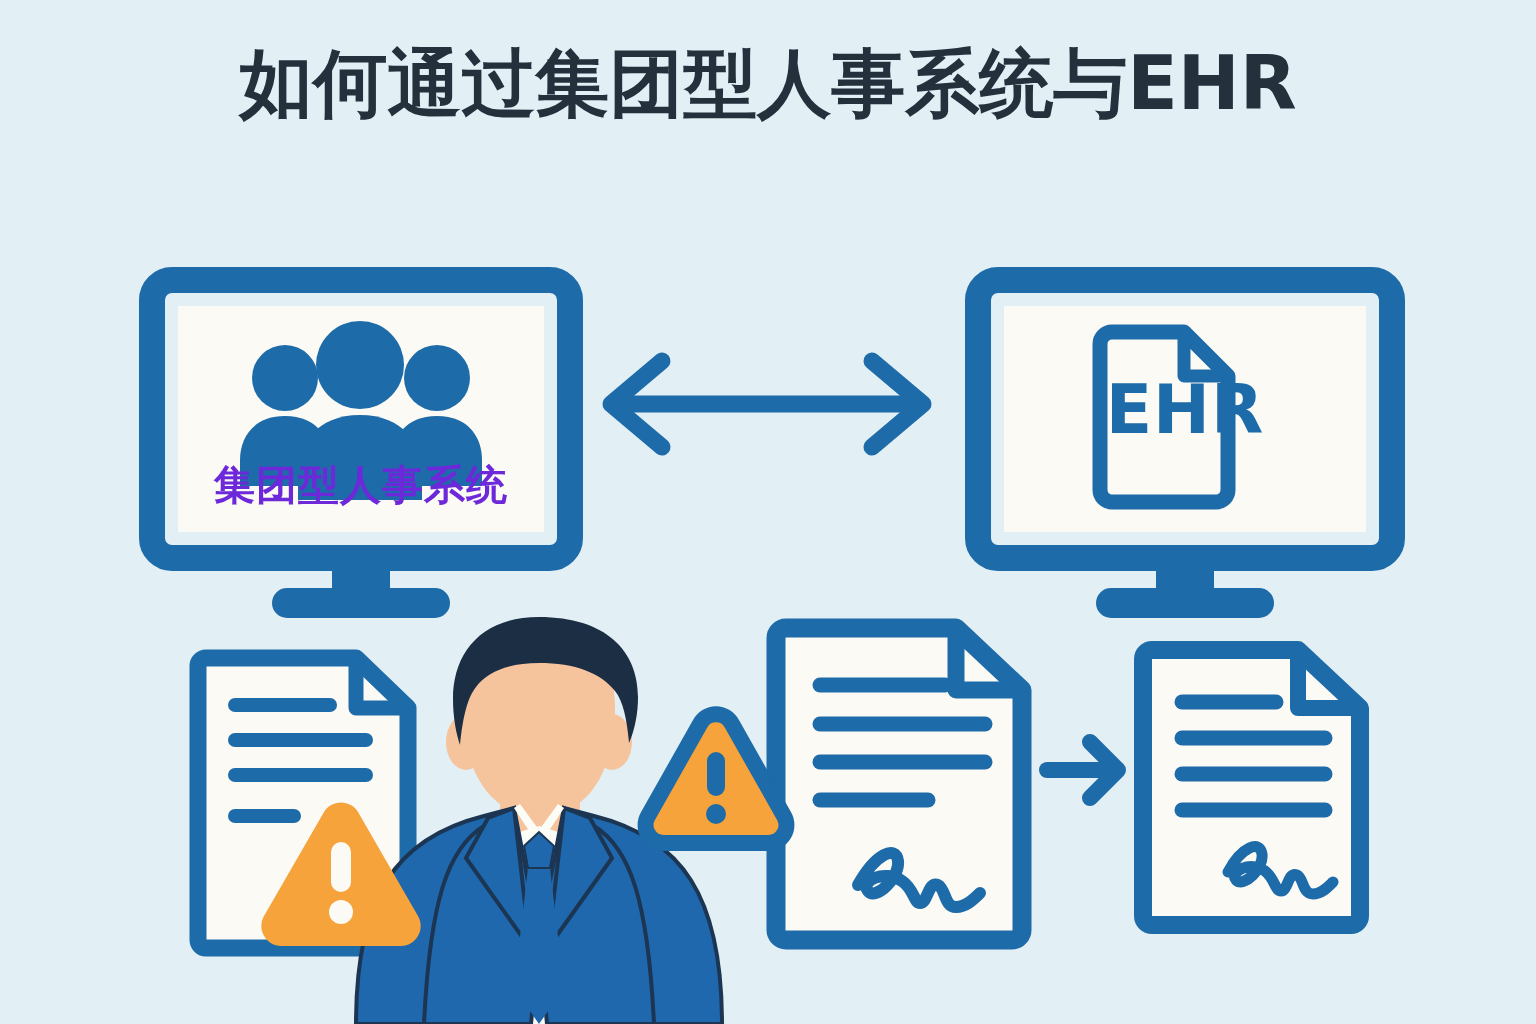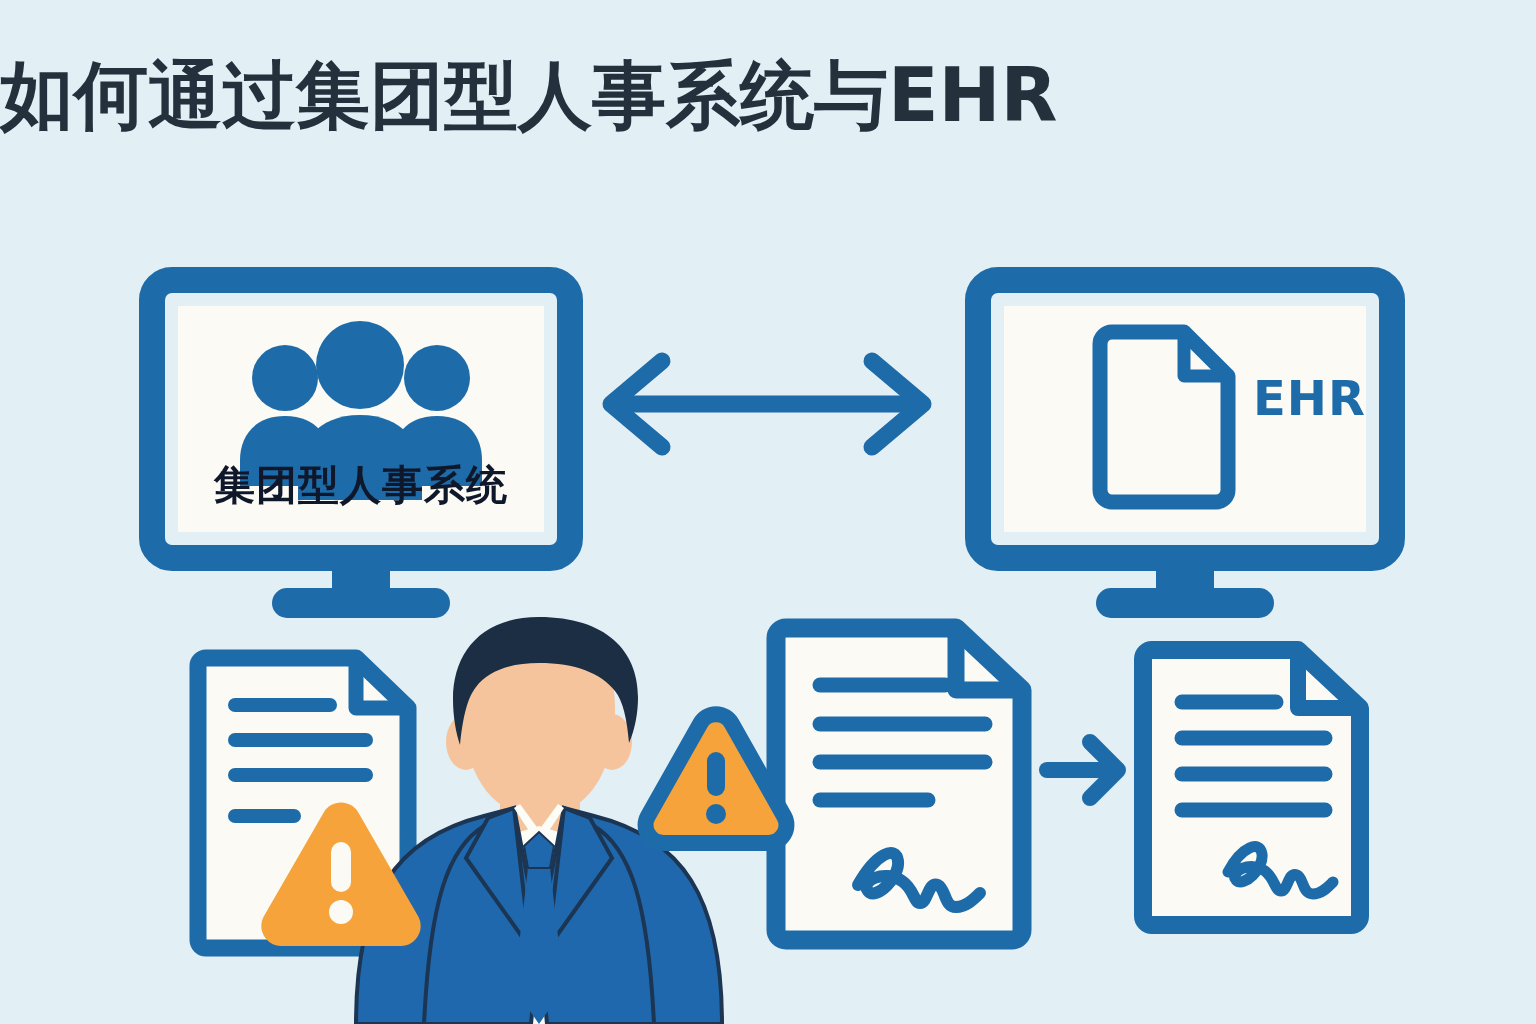--- a/index.html
+++ b/index.html
@@ -12,42 +12,41 @@
   #stage {
     position:relative;
     width:1536px; height:1024px;
     background:#e2eff5;
   }
   
   #title-block {
     position:absolute;
     left:0; top:44px;
     width:1536px;
-    text-align:left;
+    text-align:center;
     color:#25303d;
     font-weight:bold;
     line-height:1.06;
     letter-spacing:0px;
-    margin-top:12px;
   }
   .title-line {
     display:block;
     font-size:74px;
     font-weight:900;
     color:#25303d;
     font-family:"DejaVu Sans","Liberation Sans",sans-serif;
     white-space:nowrap;
   }
   
   .layer { position:absolute; left:0; top:0; width:1536px; height:1024px; }
   .layer svg { display:block; }
   
   .screen-label {
     position:absolute;
-    color:#0f172a;
+    color:#6d28d9;
     font-weight:900;
     font-family:"DejaVu Sans","Liberation Sans",sans-serif;
     white-space:nowrap;
   }
   #hr-screen-label {
     left:152px; top:458px; width:418px;
     text-align:center;
     font-size:41px;
     letter-spacing:1px;
   }
@@ -204,15 +203,15 @@
           <rect x="331" y="842" width="20" height="50" rx="10" ry="10"></rect>
           <circle cx="341" cy="912" r="12"></circle>
         </g>
       </g>
 
     </svg>
   </div>
 
   <div class="screen-label" id="hr-screen-label">集团型人事系统</div>
 
-  <div class="screen-label" id="ehr-screen-label" style="left:1004px; top:370px; width:362px; text-align:right; font-size:48px; color:#1d6ba8; letter-spacing:1px;">EHR</div>
+  <div class="screen-label" id="ehr-screen-label" style="left:1004px; top:370px; width:362px; text-align:center; font-size:68px; color:#1d6ba8; letter-spacing:1px;">EHR</div>
 
 </div>
 
 </body></html>

